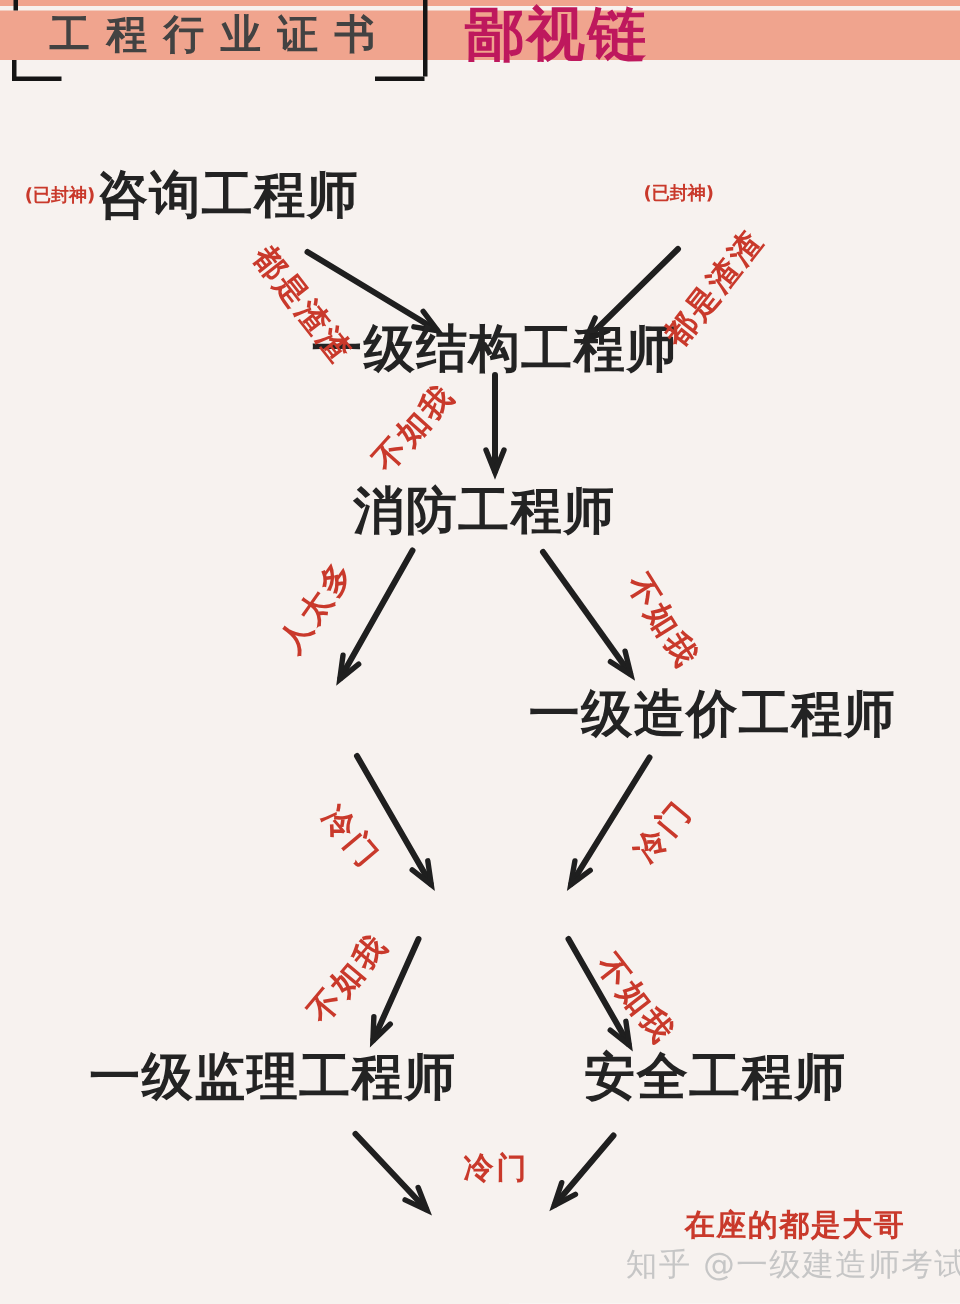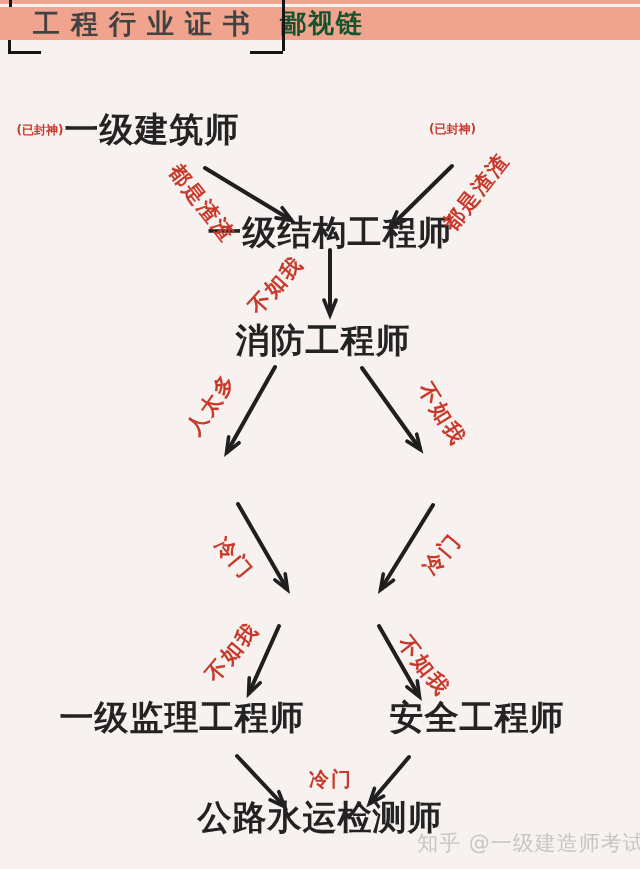--- a/index.html
+++ b/index.html
@@ -12,22 +12,22 @@
     font-family:"DejaVu Sans", sans-serif;
   }
   
   .band-thin{position:absolute; left:0; top:0; width:640px; height:4px; background:var(--band);}
   .band{position:absolute; left:0; top:7px; width:640px; height:33px; background:var(--band);}
   .header-left-title{
     position:absolute; left:33px; top:7px; height:33px; line-height:33px;
     font-size:27px; font-weight:bold; color:#424242; letter-spacing:11px; white-space:nowrap;
   }
   .header-right-title{
-    position:absolute; left:280px; top:6px; height:35px; line-height:35px;
-    font-size:26px; font-weight:bold; color:#14532d; letter-spacing:2px; white-space:nowrap;
+    position:absolute; left:310px; top:6px; height:35px; line-height:35px;
+    font-size:39px; font-weight:bold; color:#be185d; letter-spacing:2px; white-space:nowrap;
   }
   .header-divider{position:absolute; left:282px; top:0; width:3px; height:51px; background:#151515;}
   .tick-top-left{position:absolute; left:9px; top:0; width:3px; height:7px; background:#151515;}
   .corner-left{position:absolute; left:8px; top:40px; width:30px; height:11px;
     border-left:3px solid #151515; border-bottom:3px solid #151515;}
   .corner-right{position:absolute; left:250px; top:40px; width:33px; height:11px;
     border-bottom:3px solid #151515;}
   
   .node{
     position:absolute; transform:translate(-50%,-50%); white-space:nowrap;
@@ -81,37 +81,38 @@
     <line class="arrow" x1="238" y1="504" x2="287" y2="589" marker-end="url(#ah)"></line>
     <line class="arrow" x1="433" y1="505" x2="381" y2="589" marker-end="url(#ah)"></line>
     <line class="arrow" x1="279" y1="626" x2="249" y2="693" marker-end="url(#ah)"></line>
     <line class="arrow" x1="379" y1="626" x2="419" y2="696" marker-end="url(#ah)"></line>
     <line class="arrow" x1="237" y1="756" x2="284" y2="806" marker-end="url(#ah)"></line>
     <line class="arrow" x1="409" y1="757" x2="370" y2="803" marker-end="url(#ah)"></line>
   </svg>
 
   <div class="node" style="left:128px; top:130px;">
     <span class="prefix">(已封神)</span>
-    <span>一级建筑师</span>
+    <span>咨询工程师</span>
   </div>
   <div class="node" style="left:453px; top:129px;">
     <span class="prefix">(已封神)</span>
   </div>
   <div class="node" style="left:323px; top:341px;">消防工程师</div>
   <div class="node" style="left:330px; top:233px;">一级结构工程师</div>
+  <div class="node" style="left:475px; top:476px;">一级造价工程师</div>
   <div class="node" style="left:182px; top:718px;">一级监理工程师</div>
   <div class="node" style="left:477px; top:718px;text-align:center;">安全工程师</div>
-  <div class="node" style="left:320px; top:818px;">公路水运检测师</div>
 
   <div class="elabel" style="left:202px; top:203px; --r:52deg;">都是渣渣</div>
   <div class="elabel" style="left:476px; top:192px; --r:-52deg;">都是渣渣</div>
   <div class="elabel" style="left:276px; top:285px; --r:-48deg;">不如我</div>
   <div class="elabel" style="left:211px; top:404px; --r:-55deg;">人太多</div>
   <div class="elabel" style="left:442px; top:414px; --r:58deg;">不如我</div>
   <div class="elabel" style="left:234px; top:558px; --r:50deg;">冷门</div>
   <div class="elabel" style="left:442px; top:554px; --r:-50deg;">冷门</div>
   <div class="elabel" style="left:232px; top:652px; --r:-50deg;">不如我</div>
   <div class="elabel" style="left:424px; top:666px; --r:52deg;">不如我</div>
   <div class="elabel" style="left:331px; top:779px; --r:0deg; font-size:20px;">冷门</div>
 
+  <div class="annotation" style="left:530px; top:817px;">在座的都是大哥</div>
   <div class="watermark" style="left:531px; top:843px;">知乎 @一级建造师考试</div>
 
 </div>
 
 </body></html>

